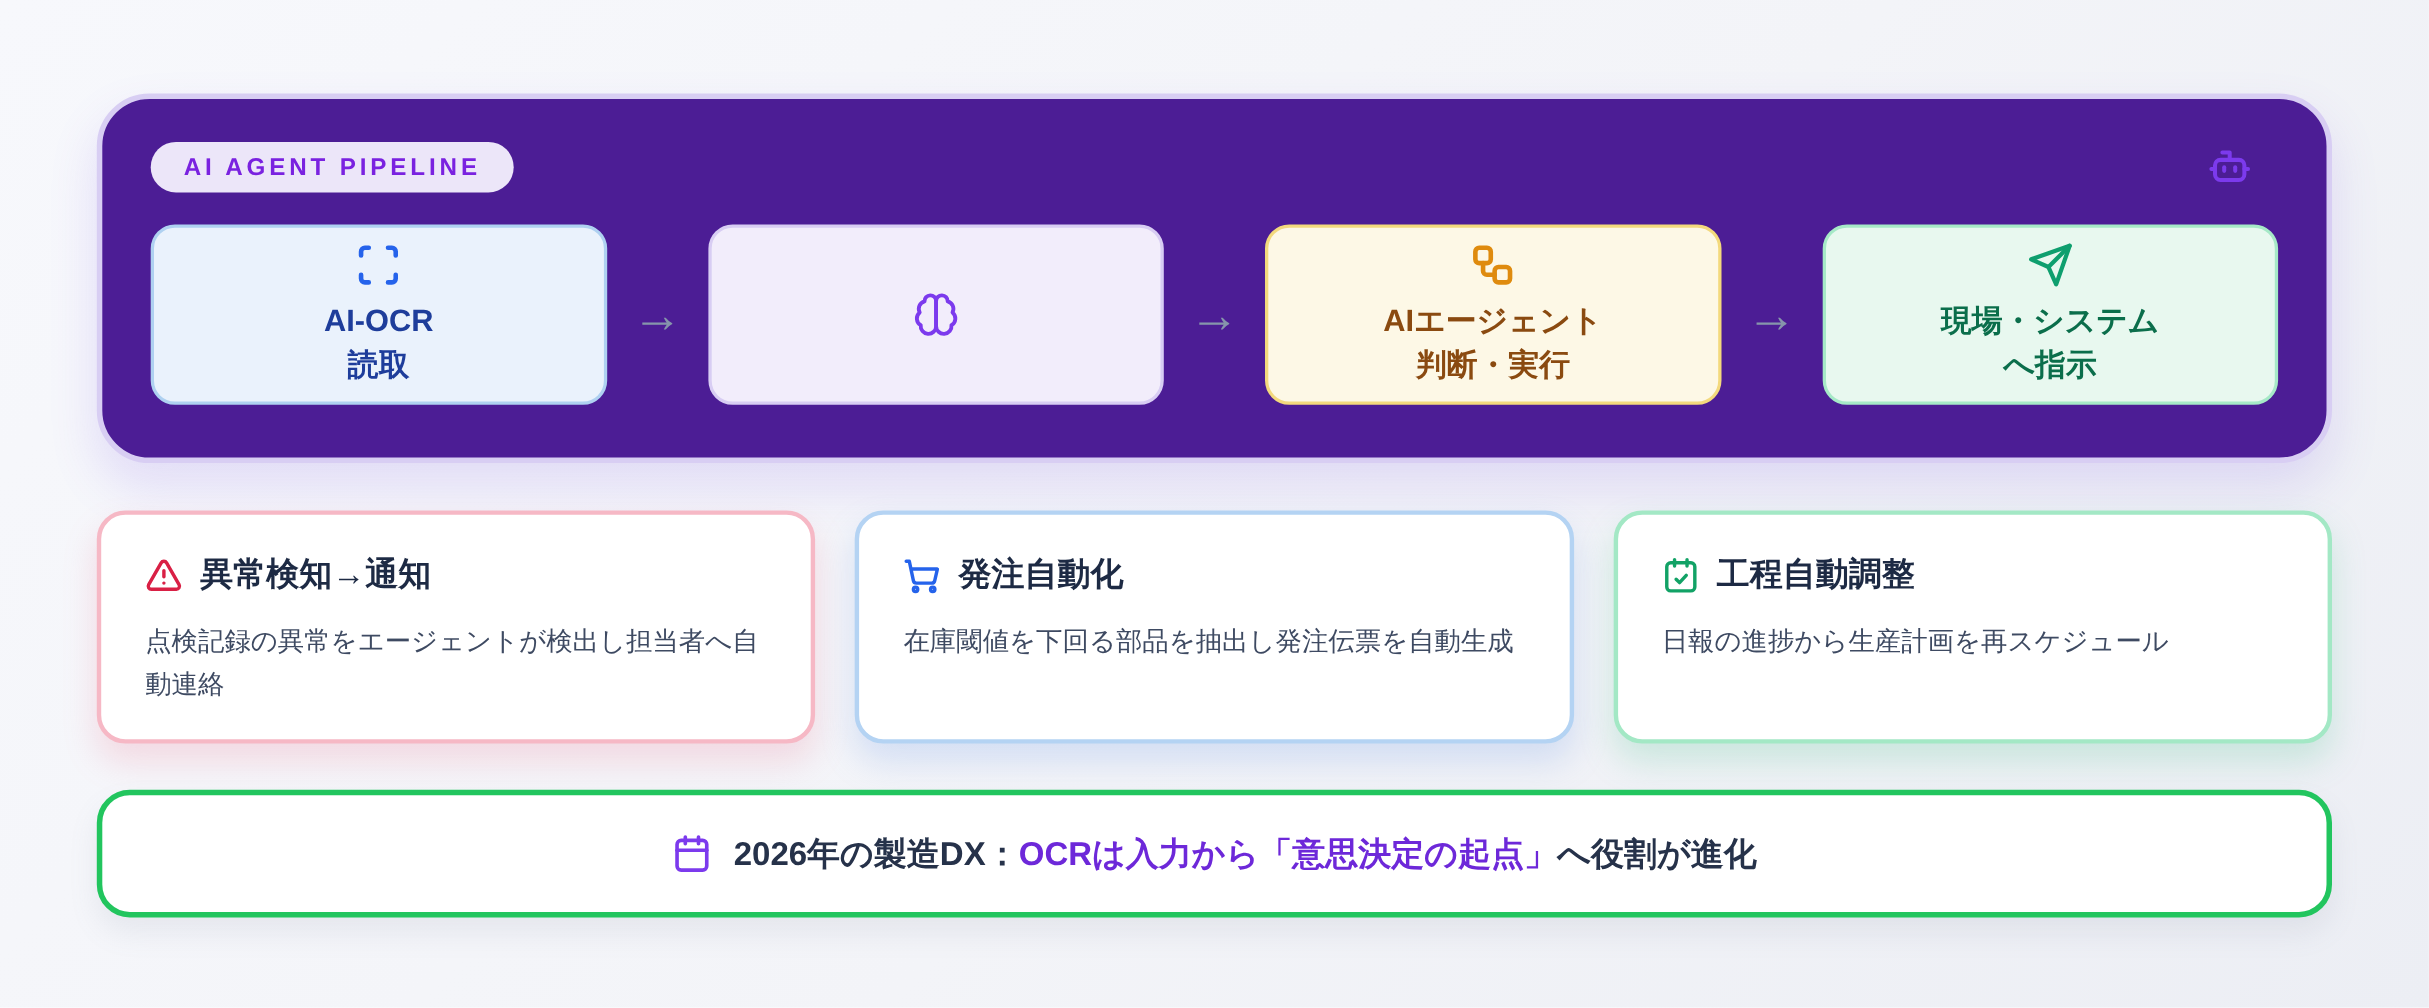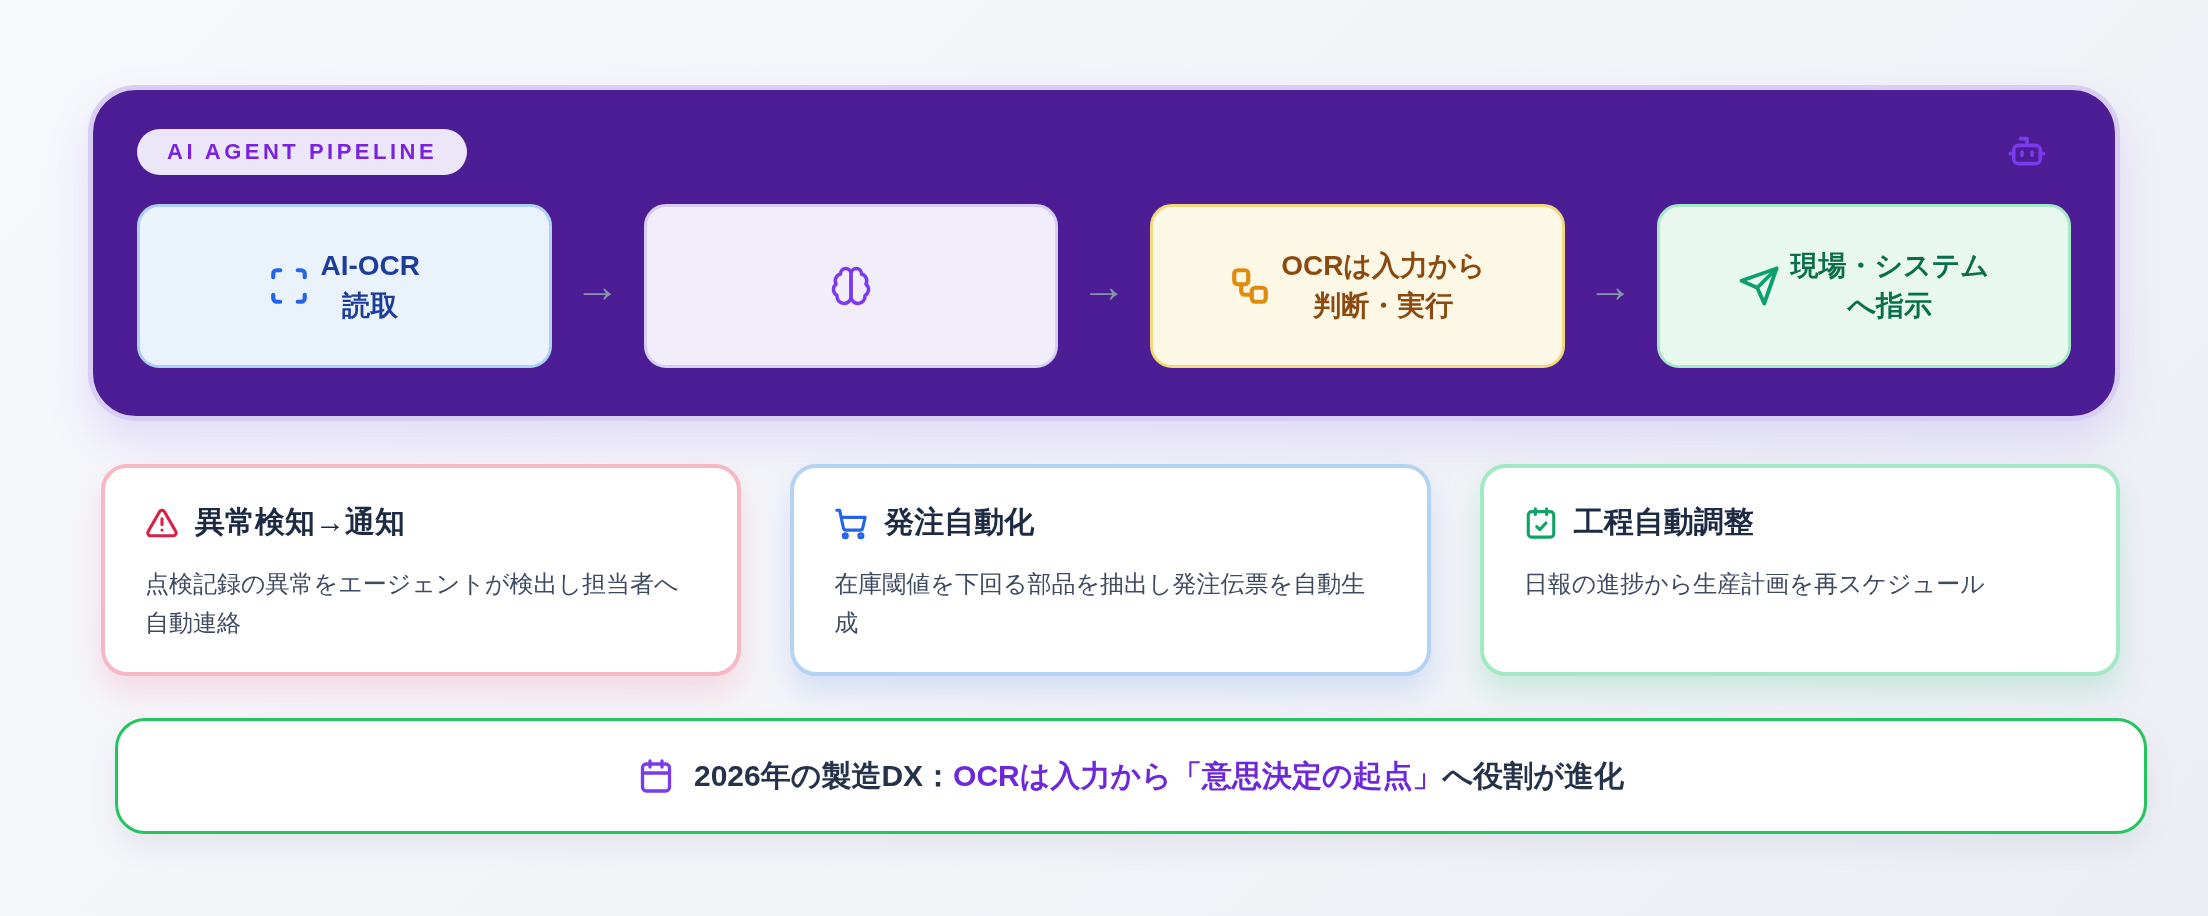--- a/index.html
+++ b/index.html
@@ -24,59 +24,59 @@
   .badge{
     background:#ece6f9;color:#7a22e0;border-radius:999px;
     padding:10px 30px;font-size:22px;font-weight:800;letter-spacing:3.5px;
   }
   .bot{width:40px;height:40px;color:#7c3aed;margin-right:24px;}
 
   .steps{display:flex;align-items:center;margin-top:28px;}
   .step{
     flex:1;height:164px;box-sizing:border-box;
     border:3px solid;border-radius:22px;
-    display:flex;flex-direction:row;align-items:center;justify-content:center;gap:10px;
+    display:flex;flex-direction:column;align-items:center;justify-content:center;gap:10px;
   }
   .step-icon{width:42px;height:42px;}
   .step-label{font-size:28px;font-weight:700;line-height:1.42;text-align:center;}
   .arrow{flex:0 0 92px;text-align:center;font-size:46px;color:#8695ab;font-weight:600;}
 
   .step-aiocr{background:#eaf2fc;border-color:#afd1f1;color:#1e3d9b;}
   .step-aiocr .step-icon{color:#2563eb;}
   .step-llm{background:#f2edfb;border-color:#d8cdf3;color:#6d1fd1;}
   .step-llm .step-icon{color:#7c3aed;}
   .step-agent{background:#fdf8e6;border-color:#f3d97d;color:#8a4a10;}
   .step-agent .step-icon{color:#df8b0e;}
   .step-field{background:#e8f8ef;border-color:#a6e9c7;color:#0b6e4b;}
   .step-field .step-icon{color:#0e9f6e;}
 
   
   .cards{position:absolute;left:88px;top:464px;width:2032px;height:212px;display:flex;gap:36px;}
   .card{
     flex:1;box-sizing:border-box;background:#ffffff;
-    border:4px solid;border-radius:26px;padding:34px 40px;margin-left:13px;
+    border:4px solid;border-radius:26px;padding:34px 40px;
   }
   .card-head{display:flex;align-items:center;gap:16px;}
   .card-icon{width:34px;height:34px;flex:0 0 34px;}
   .card-title{font-size:30px;font-weight:800;color:#1d2a44;}
   .card-body{margin-top:22px;font-size:24px;font-weight:500;color:#3e4a62;line-height:1.62;}
   .card-alert{border-color:#f6b8c5;box-shadow:0 16px 30px rgba(235,120,145,.22);}
   .card-alert .card-icon{color:#d92045;}
   .card-order{border-color:#b4d3f3;box-shadow:0 16px 30px rgba(120,160,230,.25);}
   .card-order .card-icon{color:#2563eb;}
   .card-schedule{border-color:#a3e8c5;box-shadow:0 16px 30px rgba(90,200,150,.25);}
   .card-schedule .card-icon{color:#12a266;}
 
   
   .footer{
     position:absolute;left:88px;top:718px;width:2032px;height:116px;
     box-sizing:border-box;background:#ffffff;
-    border:3px solid #22c55e;border-radius:30px;
+    border:5px solid #22c55e;border-radius:30px;
     box-shadow:0 14px 26px rgba(120,130,160,.12);
-    display:flex;align-items:center;justify-content:center;gap:20px;margin-left:27px;
+    display:flex;align-items:center;justify-content:center;gap:20px;
   }
   .footer-icon{width:36px;height:36px;color:#7c3aed;flex:0 0 36px;}
   .footer-text{font-size:30px;font-weight:800;color:#26324a;}
   .footer-text .hl{color:#6d28d9;}
 </style>
 </head>
 <body>
 
 <div class="pipeline">
   <div class="pipeline-header">
@@ -125,21 +125,21 @@
 
     <div class="step step-agent">
       <span class="step-icon">
         <svg class="svg-ic" viewBox="0 0 24 24" fill="none" stroke="currentColor" stroke-width="2.4" stroke-linecap="round" stroke-linejoin="round">
             <rect x="3" y="3" width="8" height="8" rx="2"></rect>
             <path d="M7 11v4a2 2 0 0 0 2 2h4"></path>
             <rect x="13" y="13" width="8" height="8" rx="2"></rect>
           </svg>
       </span>
       <div class="step-label">
-        <div>OCRは入力から</div>
+        <div>AIエージェント</div>
         <div>判断・実行</div>
       </div>
     </div>
 
     <div class="arrow">→</div>
 
     <div class="step step-field">
       <span class="step-icon">
         <svg class="svg-ic" viewBox="0 0 24 24" fill="none" stroke="currentColor" stroke-width="2.2" stroke-linecap="round" stroke-linejoin="round">
             <path d="m22 2-7 20-4-9-9-4Z"></path>

